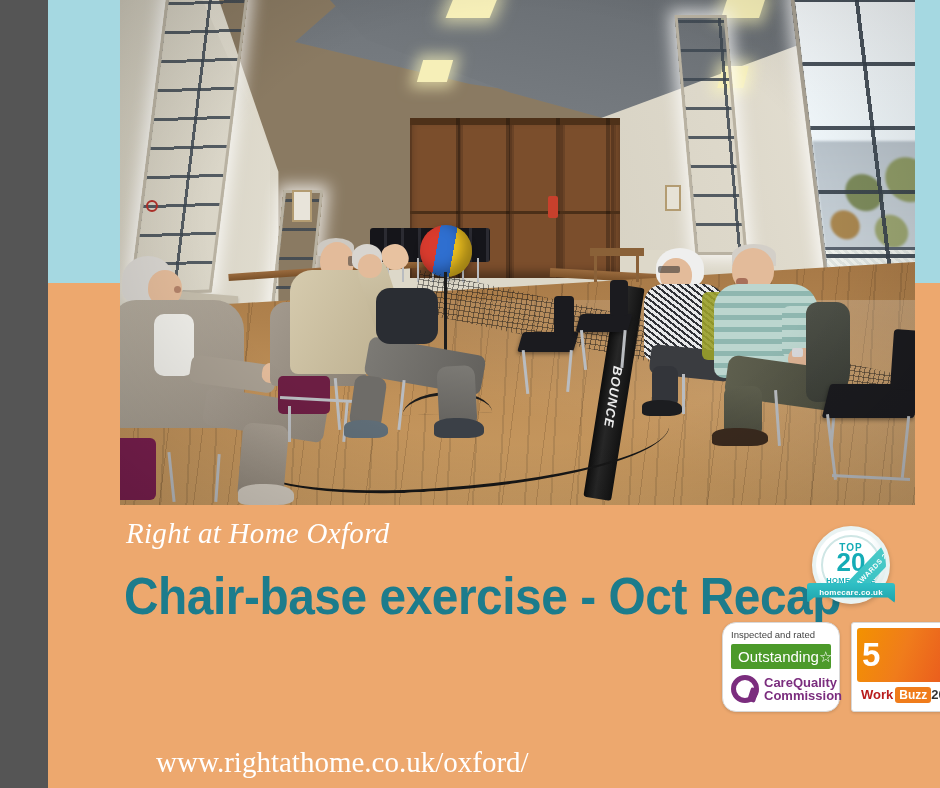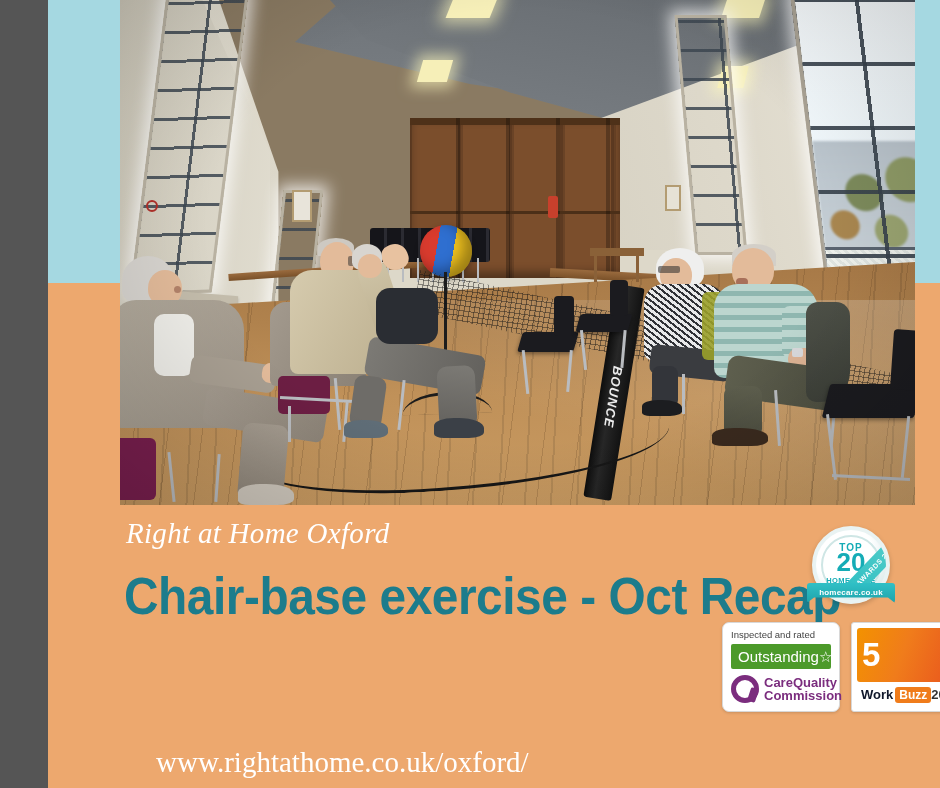--- a/index.html
+++ b/index.html
@@ -262,21 +262,21 @@
     background:linear-gradient(180deg,#30c0c6,#1ea3ab);
     border-radius:3px;
     color:#fff; font-size:8px; font-weight:bold; text-align:center; line-height:20px;
     letter-spacing:.2px;
     clip-path: polygon(0% 0%, 100% 0%, 100% 100%, 92% 72%, 8% 72%, 0% 100%);
     box-shadow:0 2px 3px rgba(0,0,0,.18);
   }
 
   .badge-cqc {
     position:absolute; left:674px; top:622px; width:118px; height:90px;
-    background:#fff; border:1px solid #d8d8d8; border-radius:7px;
+    background:#fff; border:1px solid #d8d8d8; border-radius:14px;
     padding:6px 8px;
     box-shadow:0 1px 3px rgba(0,0,0,.15);
   }
   .cqc-top { font-size:9.5px; color:#444; margin-bottom:4px; }
   .cqc-bar {
     background:#4C9A2A; color:#fff; border-radius:2px;
     height:25px; display:flex; align-items:center; justify-content:space-between;
     padding:0 7px; font-size:15px;
   }
   .cqc-star { font-size:15px; }
@@ -302,21 +302,21 @@
     flex:1; border-radius:3px;
     background:linear-gradient(110deg,#F39200 0%,#F07C1B 45%,#E8521E 100%);
     display:flex; align-items:center; padding:3px 5px; gap:4px;
   }
   .wb-5 { color:#fff; font-size:33px; font-weight:bold; line-height:30px; }
   .wb-right { display:flex; flex-direction:column; }
   .wb-emp { color:#fff; font-size:10px; font-weight:bold; letter-spacing:.2px; }
   .wb-stars { color:#FFC880; font-size:13px; letter-spacing:2px; line-height:14px; }
   .wb-bot { height:24px; display:flex; align-items:center; justify-content:space-between;
     padding:0 4px; }
-  .wb-work { color:#0f172a; font-size:13px; font-weight:bold; }
+  .wb-work { color:#b91c1c; font-size:13px; font-weight:bold; }
   .wb-buzz { background:#F07C1B; color:#fff; font-size:12px; font-weight:bold;
     padding:1px 4px; border-radius:3px; margin-left:2px; }
   .wb-year { color:#333; font-size:13px; font-weight:bold; }
 
   
   .logo-box {
     position:absolute; left:3px; top:727px; width:86px; height:57px;
     background:#fff; border:1px solid #e7c9aa;
     padding:5px 6px;
   }

